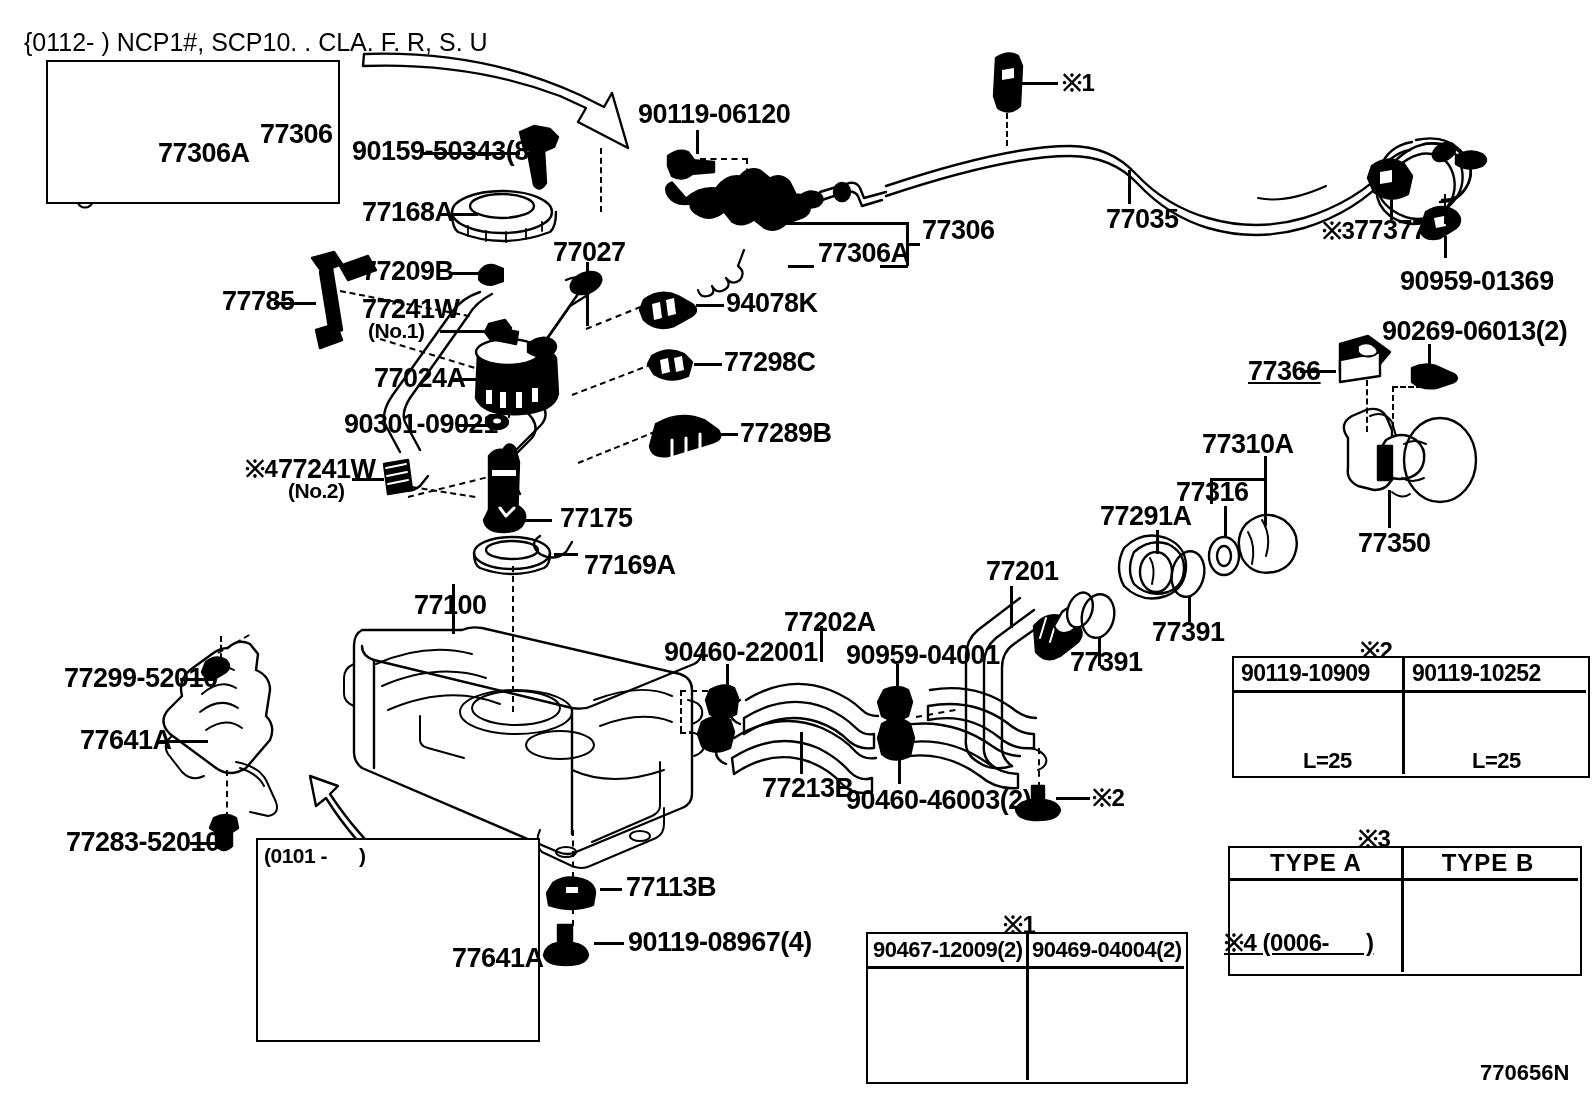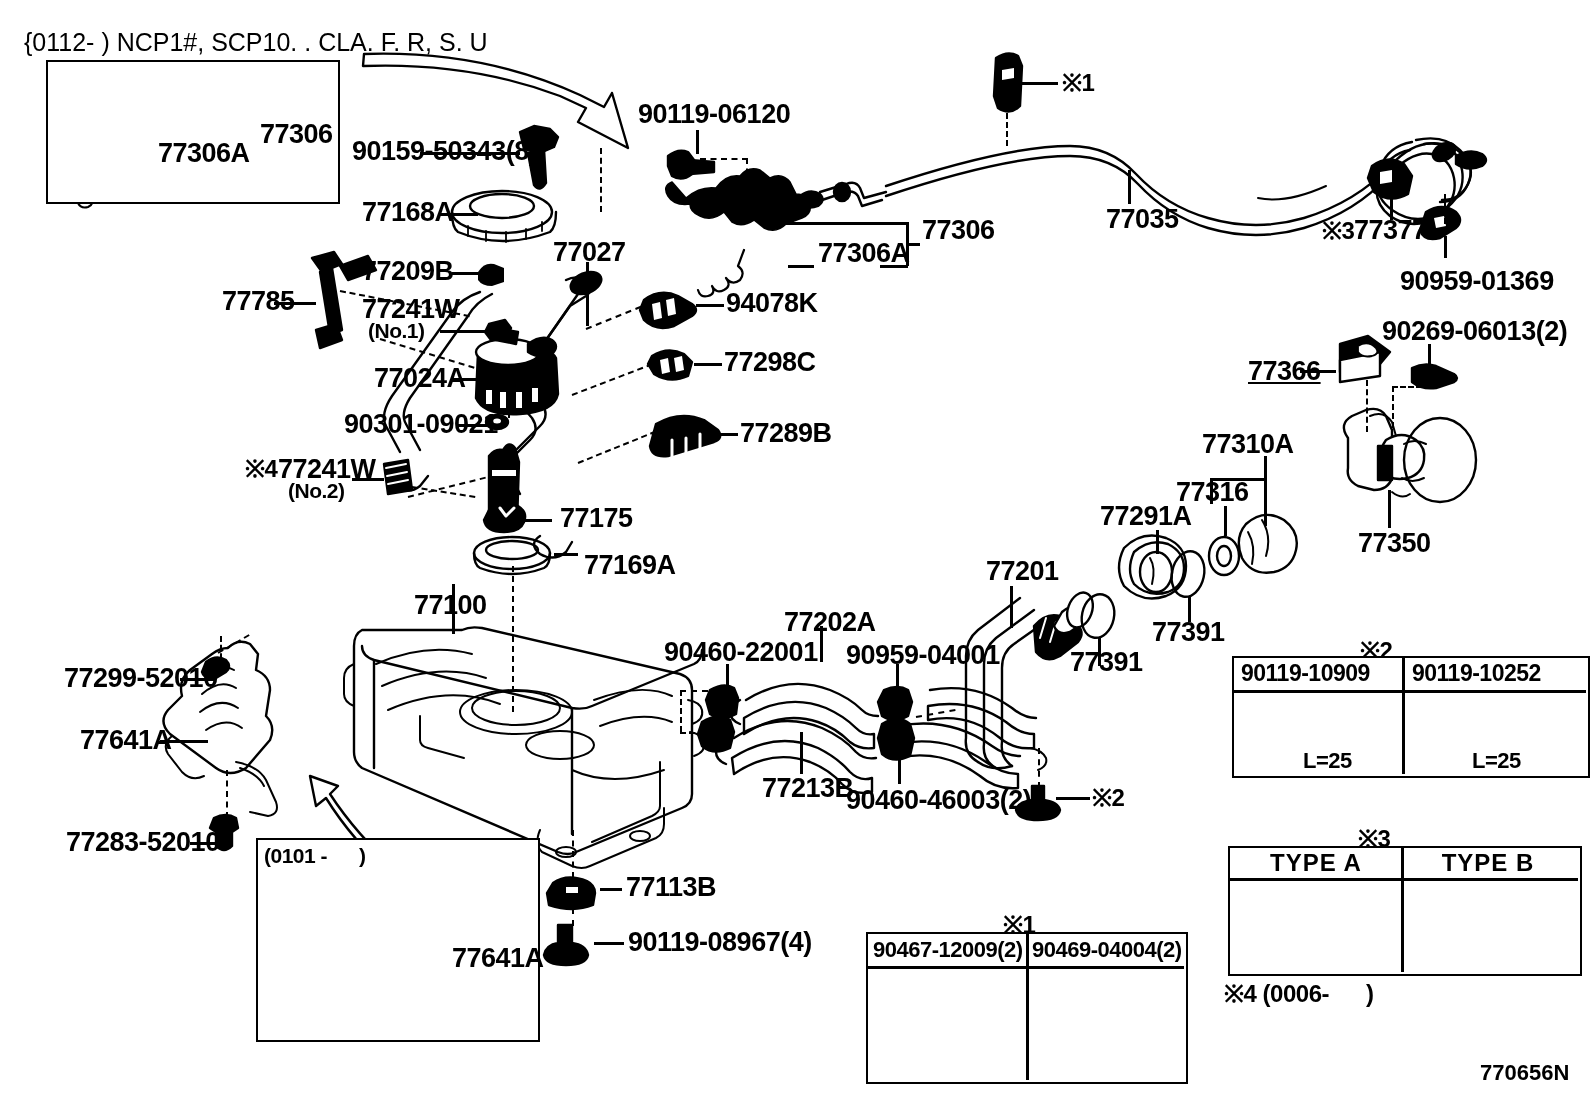--- a/index.html
+++ b/index.html
@@ -561,21 +561,21 @@
   <div class="lbl" style="left:1412px;top:661px;font-size:23px;">90119-10252</div>
   <div class="lbl Leq" style="left:1303px;top:749px;">L=25</div>
   <div class="lbl Leq" style="left:1472px;top:749px;">L=25</div>
 
   <div class="lbl s25" style="left:1358px;top:826px;">※3</div>
   <div class="box" style="left:1228px;top:846px;width:350px;height:126px;"></div>
   <div class="ln vl" style="left:1401px;top:846px;height:126px;"></div>
   <div class="ln hl" style="left:1228px;top:878px;width:350px;"></div>
   <div class="lbl cellttl2" style="left:1256px;top:850px;width:120px;">TYPE A</div>
   <div class="lbl cellttl2" style="left:1428px;top:850px;width:120px;">TYPE B</div>
-  <div class="lbl s25" style="left:1224px;top:981px;">※4 (0006-      )</div>
+  <div class="lbl s25" style="left:1224px;top:930px;text-decoration:underline;">※4 (0006-      )</div>
 
   <div class="lbl s25" style="left:1003px;top:912px;">※1</div>
   <div class="box" style="left:866px;top:932px;width:318px;height:148px;"></div>
   <div class="ln vl" style="left:1026px;top:932px;height:148px;"></div>
   <div class="ln hl" style="left:866px;top:966px;width:318px;"></div>
   <div class="lbl" style="left:873px;top:938px;font-size:22px;">90467-12009(2)</div>
   <div class="lbl" style="left:1032px;top:938px;font-size:22px;">90469-04004(2)</div>
 
   <div class="dnum" style="left:1480px;top:1060px;">770656N</div>
 

